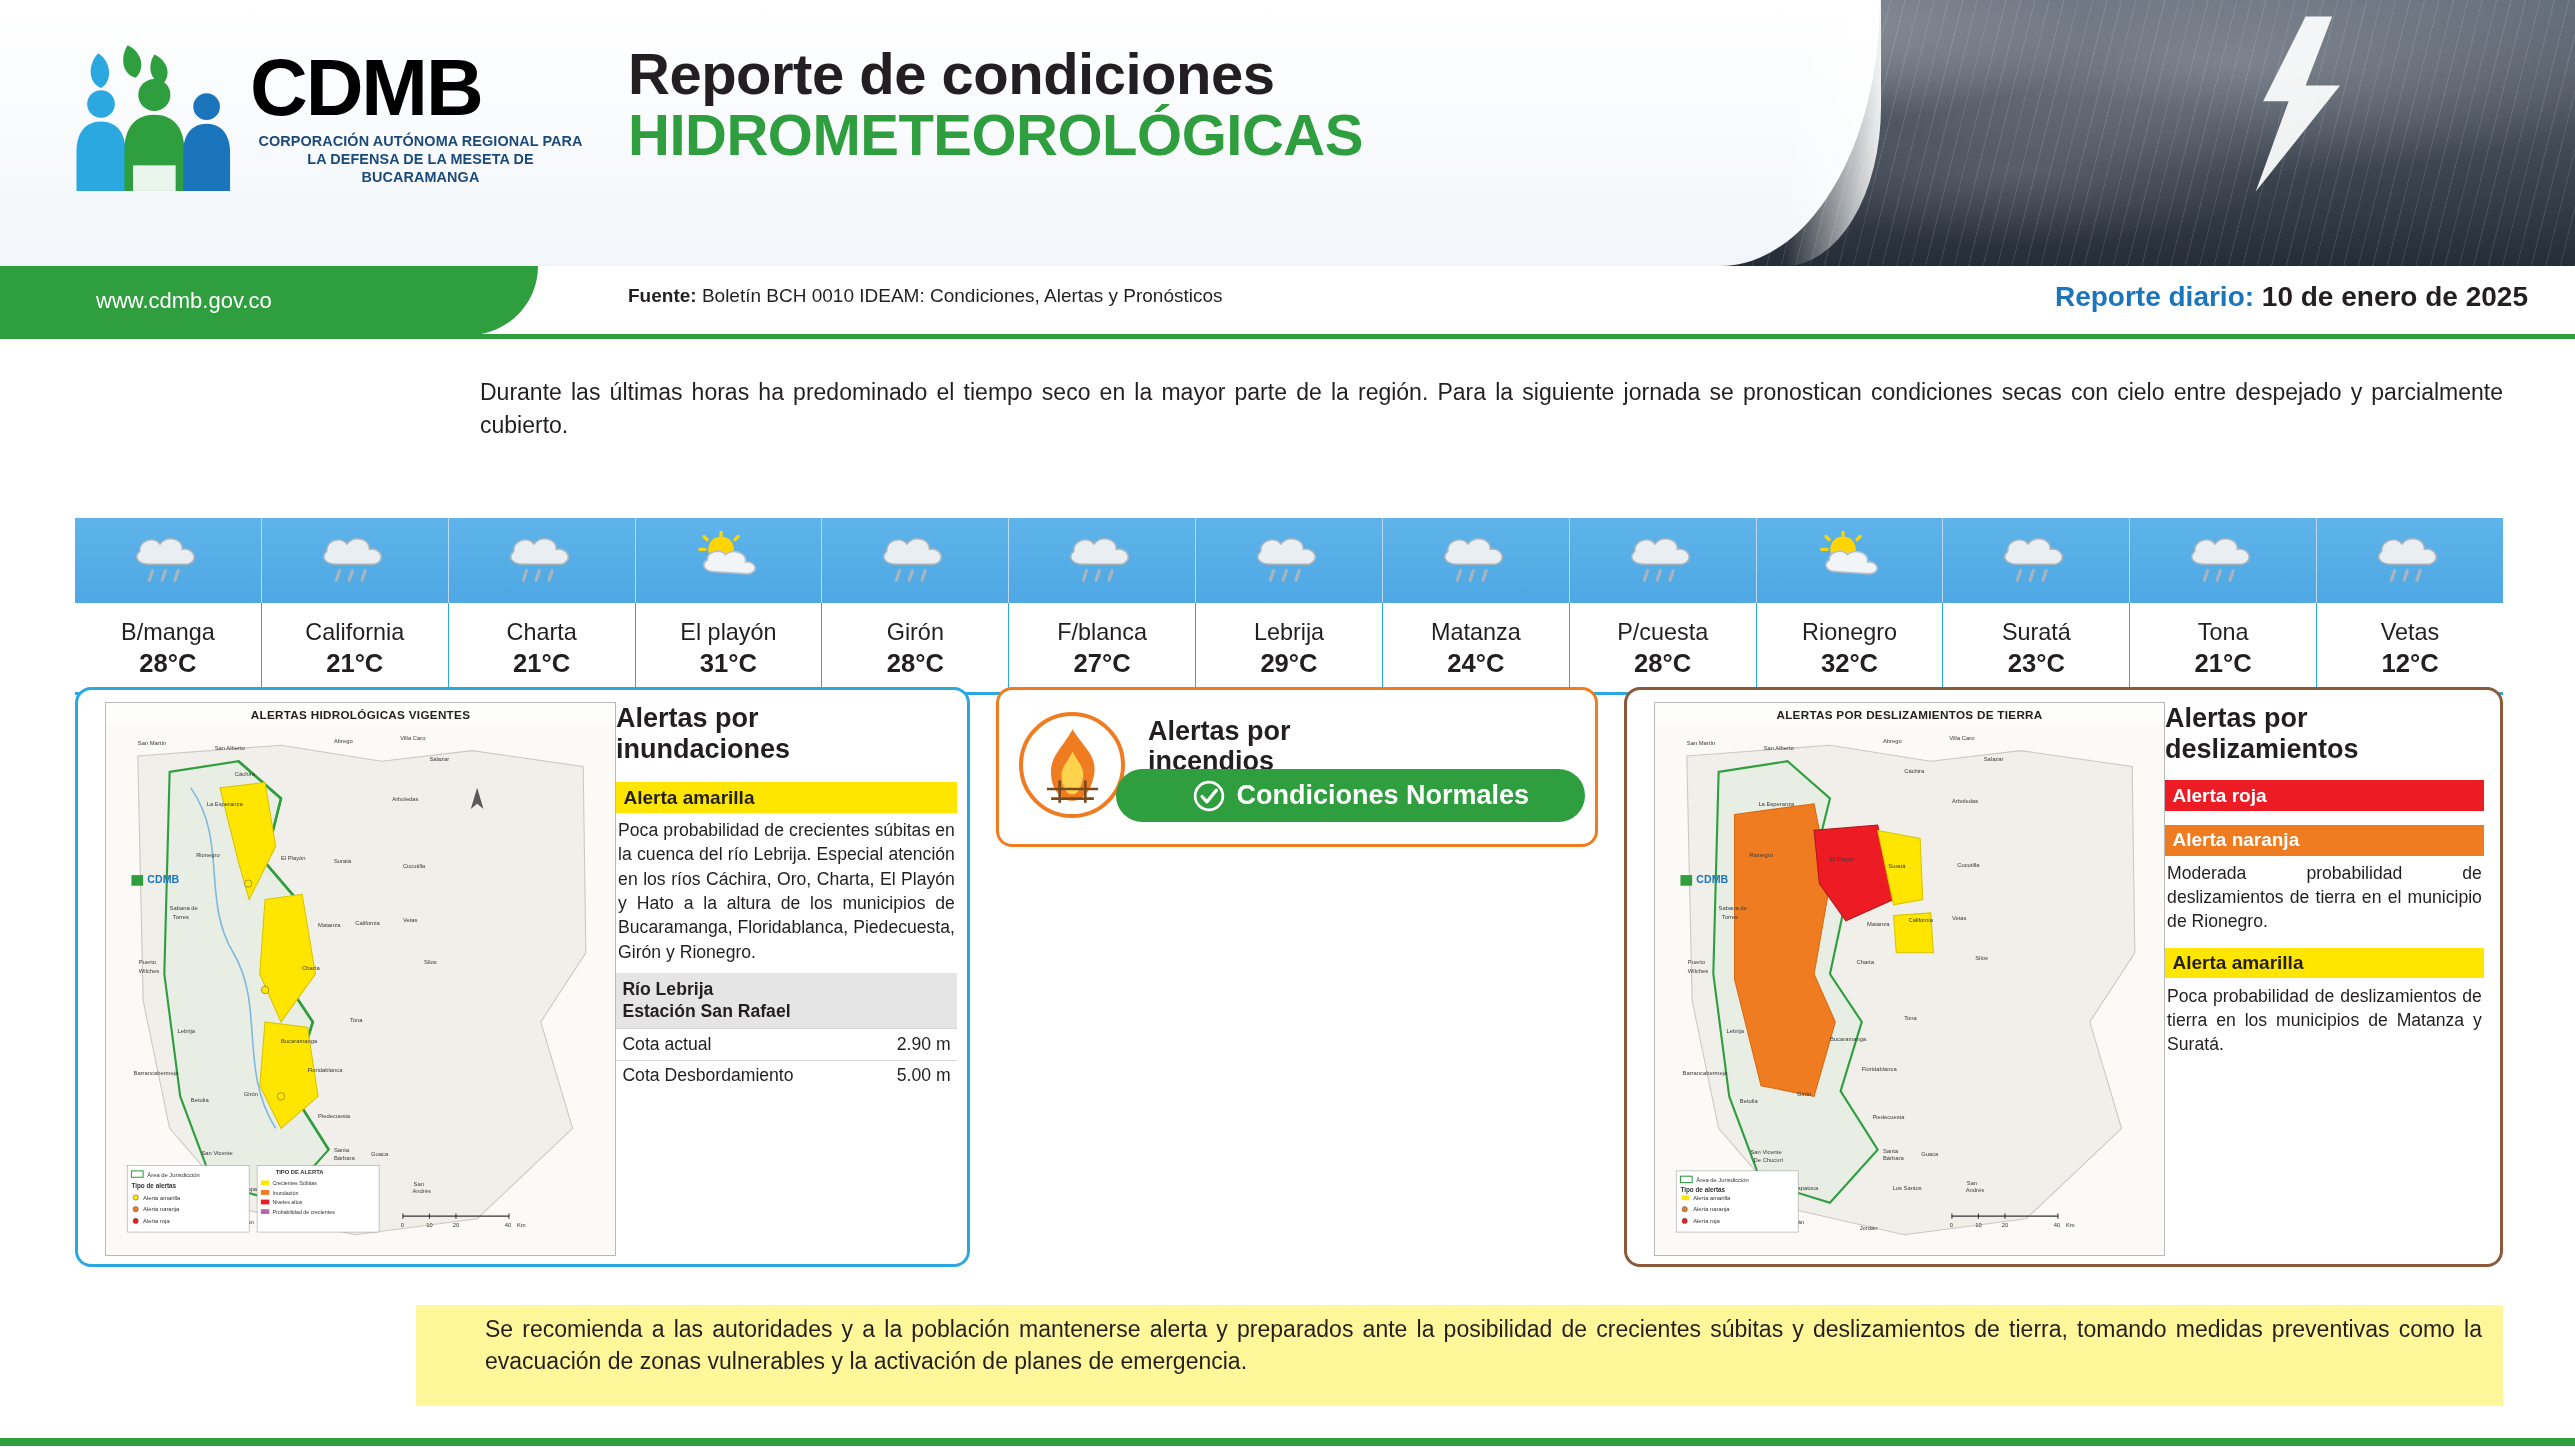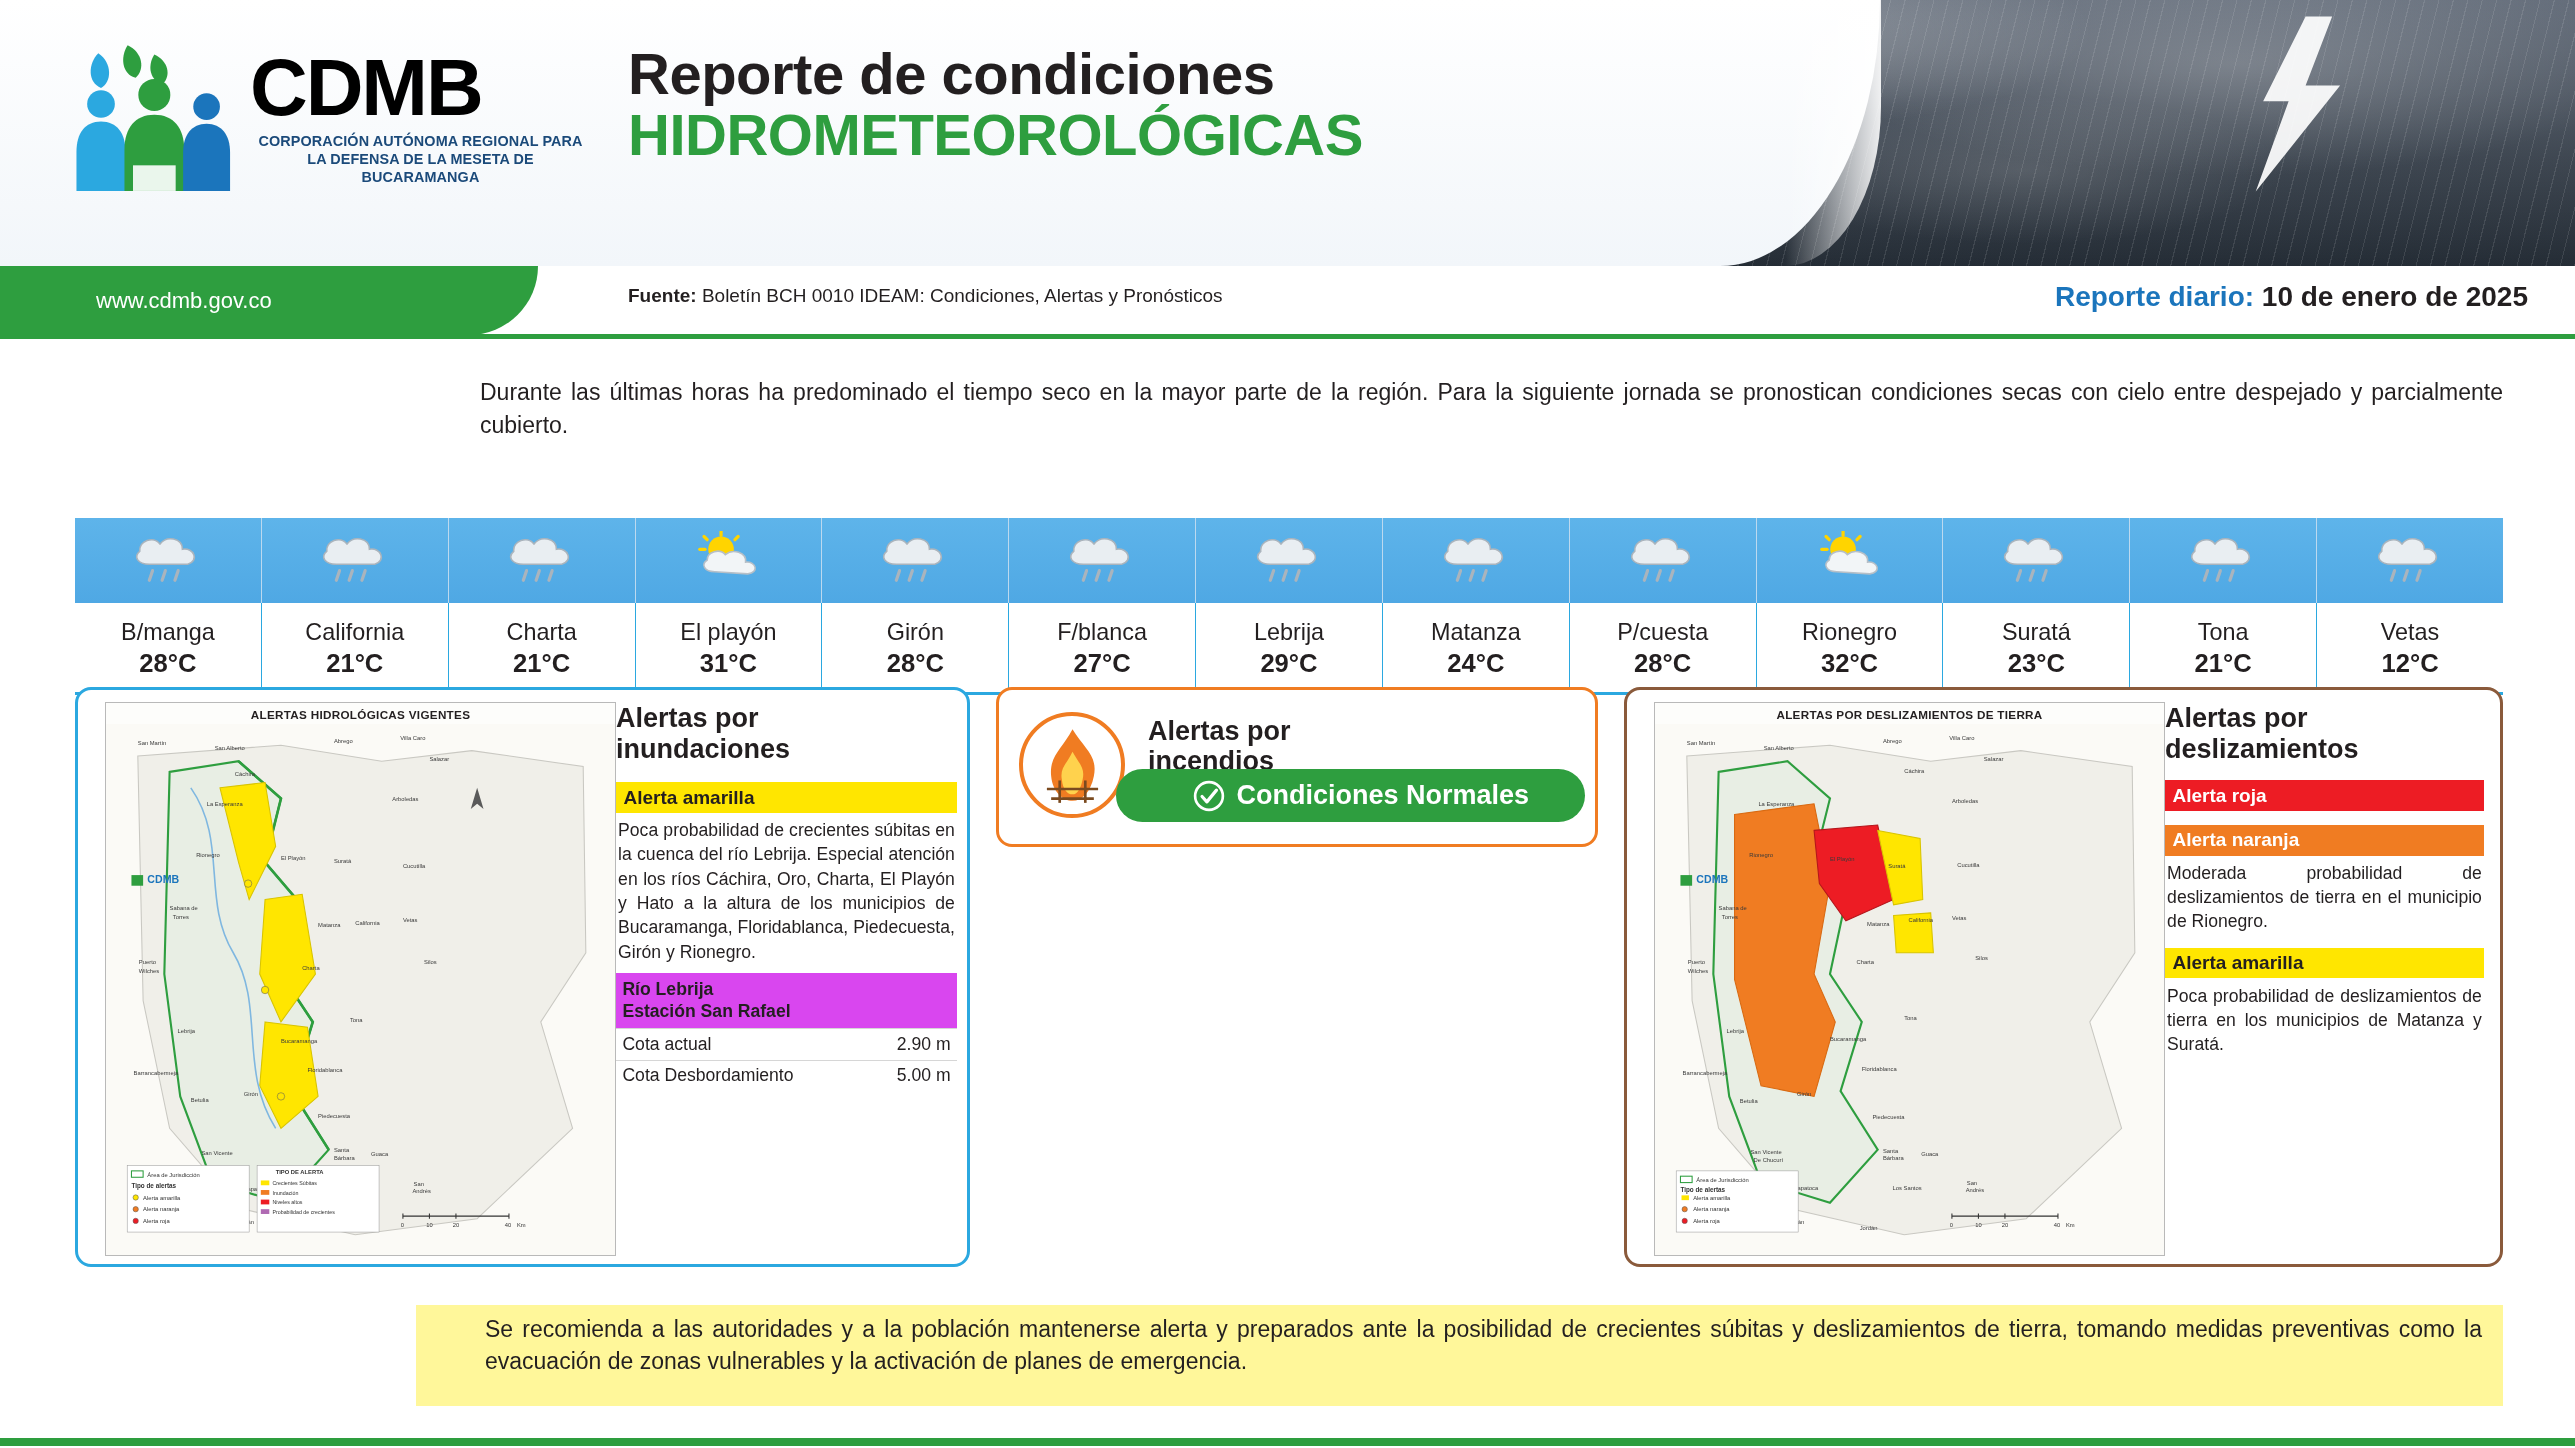--- a/index.html
+++ b/index.html
@@ -132,21 +132,21 @@
 
   .panel-head { font-size: 27px; font-weight: bold; color:#231f20; line-height:1.14; }
 
   .alert-bar { font-size: 19px; font-weight: bold; color:#231f20; padding: 4.3px 7.5px; }
   .alert-yellow { background: #ffe600; }
   .alert-orange { background: #f07c22; color:#fff; }
   .alert-red { background: #ed1c24; color:#fff; }
   .alert-body { font-size: 17.6px; line-height: 1.38; color:#231f20; text-align: justify; padding: 5.3px 2.1px 0 2.1px; }
 
   .river-box { margin-top: 9.6px; width: 100%; }
-  .river-title { background:#d946ef; font-size: 17.6px; font-weight:bold; color:#231f20; padding: 5.3px 6.4px; line-height:1.25; }
+  .river-title { background:#e5e5e5; font-size: 17.6px; font-weight:bold; color:#231f20; padding: 5.3px 6.4px; line-height:1.25; }
   .river-row { display:flex; justify-content:space-between; border-top:1.1px solid #d6d6d6; padding: 4.8px 6.4px; font-size: 17.6px; color:#231f20; }
 
   .fire-circle {
     position:absolute; left: 20px; top: 22.4px; width: 106px; height: 106px;
     border: 4.3px solid #f07c22; border-radius: 50%; display:flex; align-items:center; justify-content:center;
   }
   .fire-title { position:absolute; left: 149px; top: 25.6px; font-size: 27px; font-weight:bold; color:#231f20; line-height:1.14;}
   .normal-pill {
     position:absolute; left: 117px; top: 79px; width: 469px; height: 53px;
     background: #2e9e3f; border-radius: 27px; display:flex; align-items:center; gap: 11.7px; padding-left: 21px; justify-content: center;

